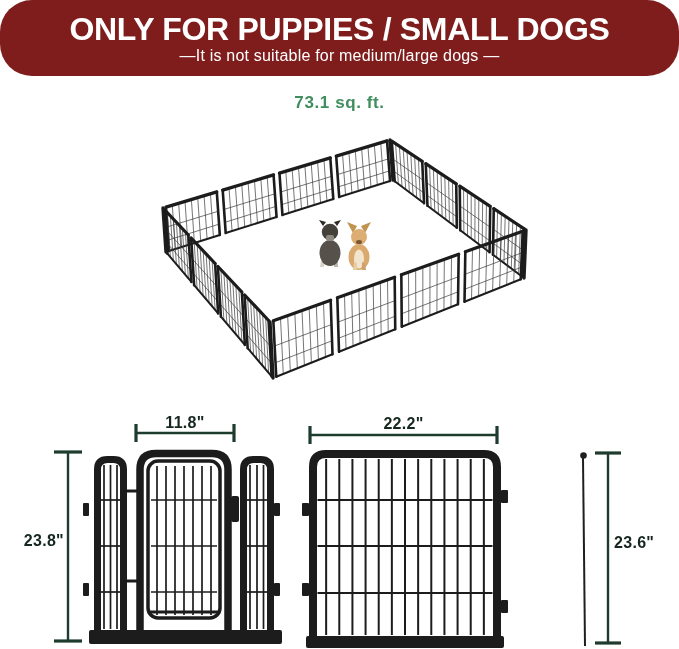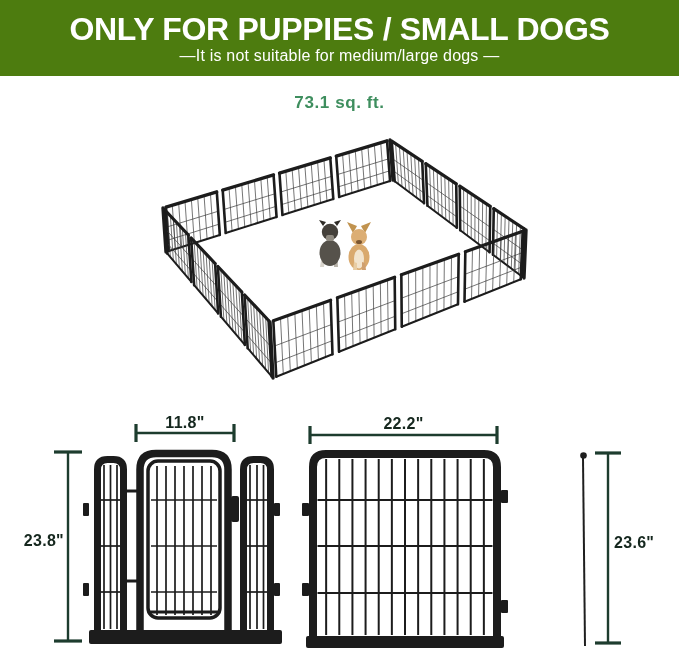--- a/index.html
+++ b/index.html
@@ -32,21 +32,21 @@
   .dim-gate-w{left:136px;top:413px;width:98px;text-align:center;}
   .dim-gate-h{left:6px;top:531px;width:58px;text-align:right;}
   .dim-panel-w{left:310px;top:414px;width:187px;text-align:center;}
   .dim-stake-h{left:614px;top:533px;width:60px;text-align:left;}
 </style>
 </head>
 <body>
 
 <div class="page">
 
-  <header class="banner" style="background: #4d7c0f; color: rgb(255, 255, 255);">
+  <header class="banner" style="background: #7f1d1d; color: rgb(255, 255, 255); border-radius: 32px;">
     <div class="banner-title">ONLY FOR PUPPIES / SMALL DOGS</div>
     <div class="banner-subtitle">—It is not suitable for medium/large dogs —</div>
   </header>
 
   <div class="area-label" style="color: rgb(62, 142, 94);">73.1 sq. ft.</div>
 
   <svg id="art" width="679" height="649" viewBox="0 0 679 649" aria-hidden="true">
     <g id="pen">
         <line x1="172.307" y1="205.21200000000002" x2="175.307" y2="249.048" stroke="#3a3a3a" stroke-width="0.7" stroke-linecap="butt"></line>
         <line x1="178.663" y1="203.30800000000002" x2="181.663" y2="247.03199999999998" stroke="#3a3a3a" stroke-width="0.7" stroke-linecap="butt"></line>

